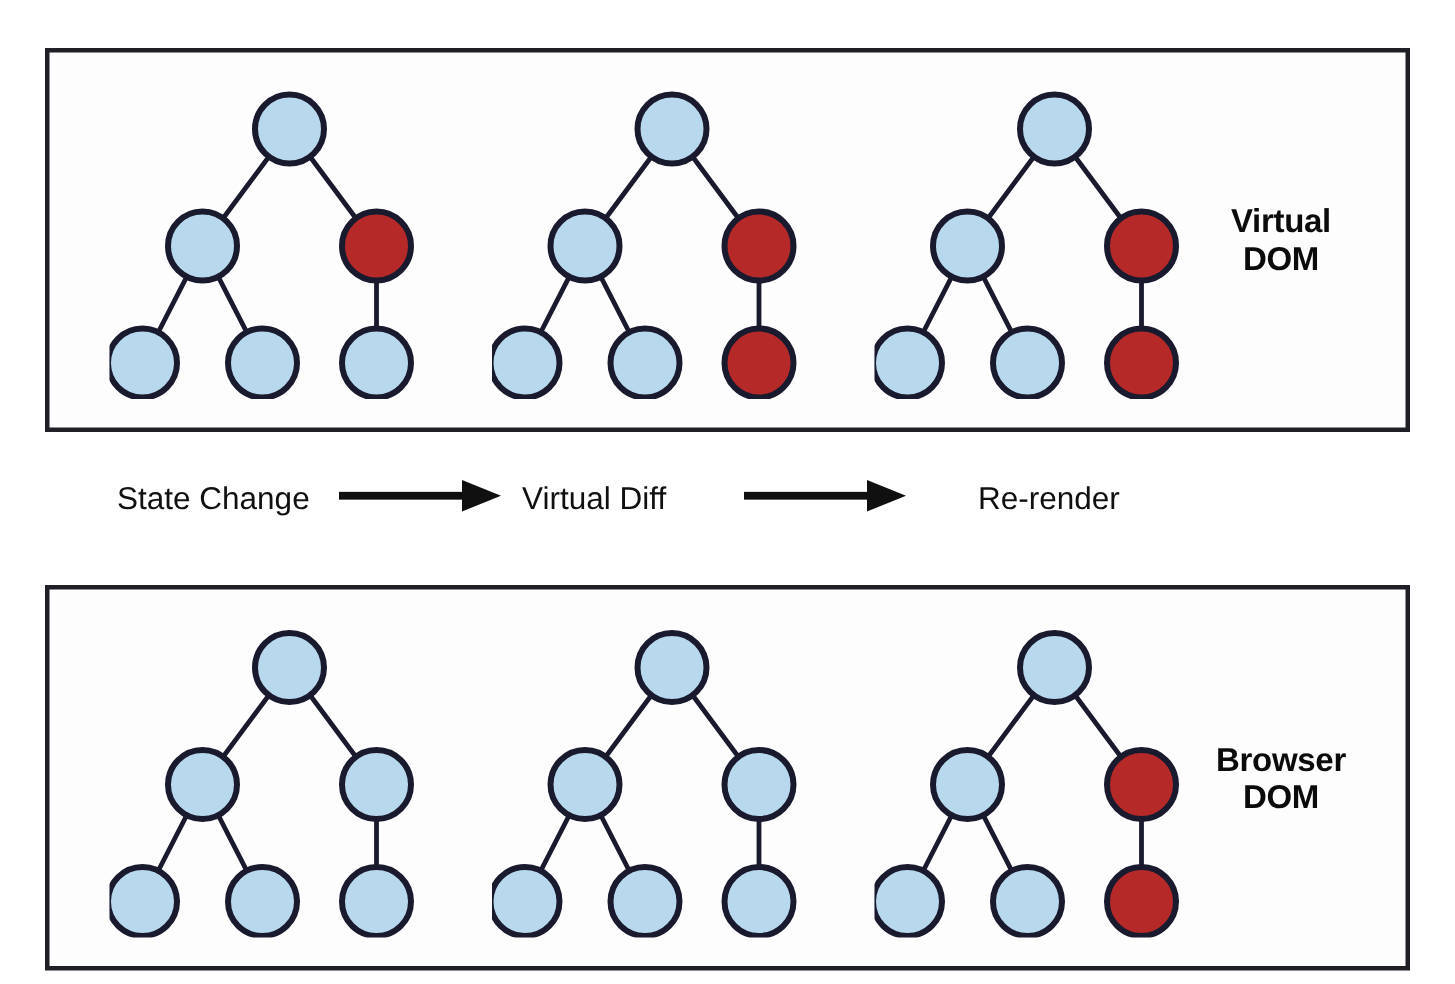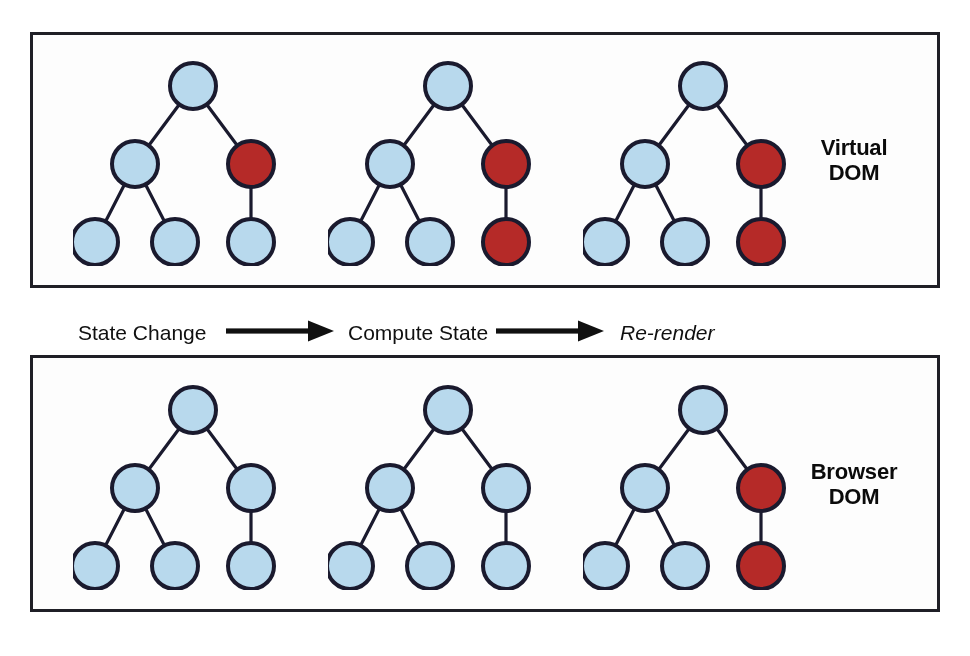--- a/index.html
+++ b/index.html
@@ -31,21 +31,21 @@
 
   #panel-virtual {
     left: 30px;
     top: 32px;
     width: 910px;
     height: 256px;
   }
 
   #panel-browser {
     left: 30px;
-    top: 355px;
+    top: 390px;
     width: 910px;
     height: 257px;
     padding-left: 45px;
   }
 
   .panel-label {
     position: absolute;
     right: 18px;
     top: 50%;
     transform: translateY(-50%);
@@ -204,22 +204,22 @@
           <circle cx="178" cy="188" r="23" fill="#b52a28" stroke="#1a1a2e" stroke-width="4"></circle>
         </g>
       </svg>
       <div class="panel-label">
         <span class="lbl-line">Browser</span>
         <span class="lbl-line">DOM</span>
       </div>
     </div>
     <div class="flow-row">
       <div class="flow-item" style="left: 48px;">State Change</div>
-      <div class="flow-item" style="left: 318px;">Compute State</div>
-      <div class="flow-item" style="left: 590px; font-style: italic;">Re-render</div>
+      <div class="flow-item" style="left: 318px;">Virtual Diff</div>
+      <div class="flow-item" style="left: 622px;">Re-render</div>
       <div class="arrow-wrap" style="left: 196px;"><svg width="108" height="22" viewBox="0 0 108 22">
           <rect x="0" y="8.4" width="84" height="5.2" fill="#101010"></rect>
           <polygon points="82,0.5 108,11 82,21.5" fill="#101010"></polygon>
         </svg></div>
       <div class="arrow-wrap" style="left: 466px;"><svg width="108" height="22" viewBox="0 0 108 22">
           <rect x="0" y="8.4" width="84" height="5.2" fill="#101010"></rect>
           <polygon points="82,0.5 108,11 82,21.5" fill="#101010"></polygon>
         </svg></div>
     </div>
   </div>

